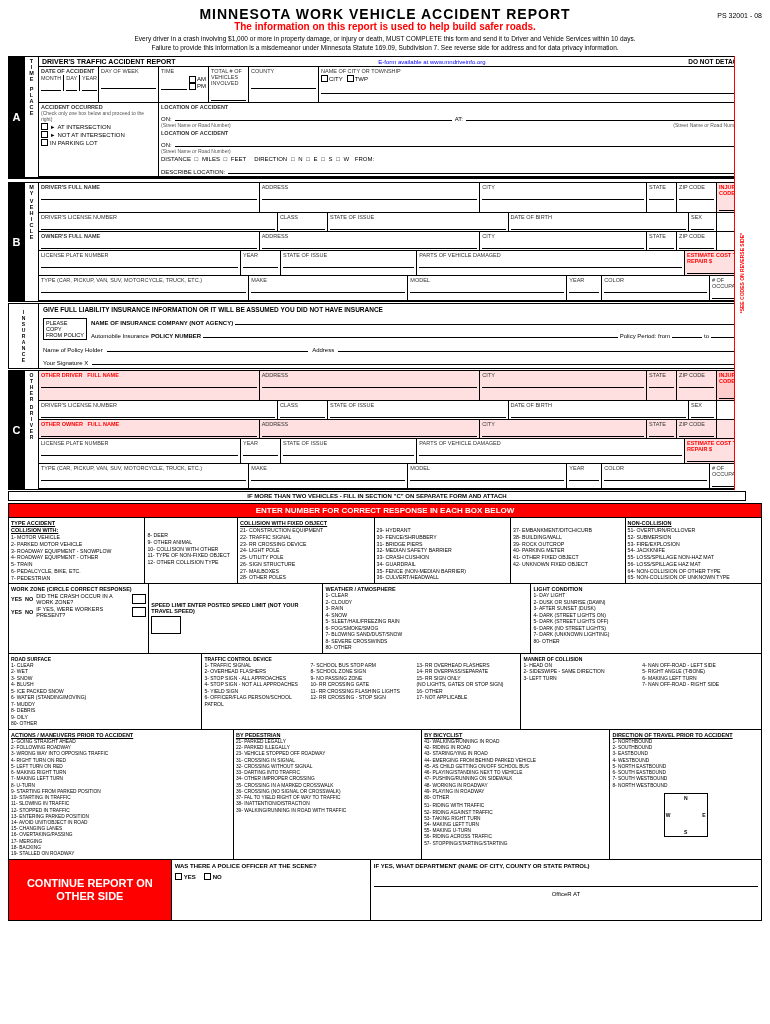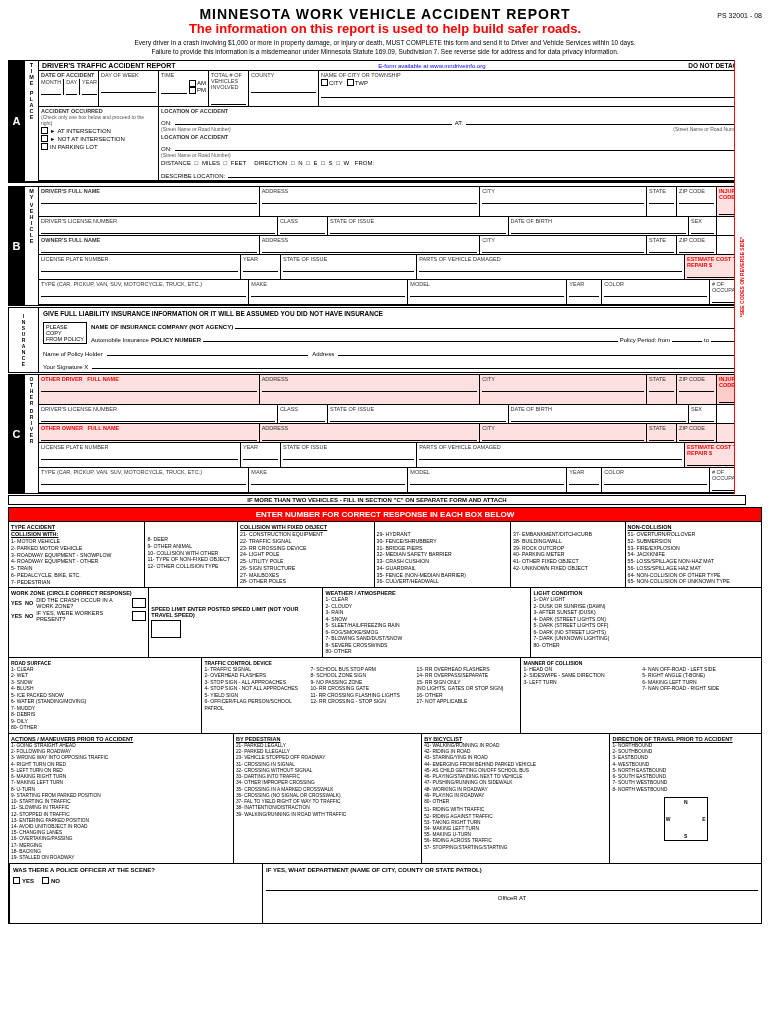--- a/index.html
+++ b/index.html
@@ -24,21 +24,21 @@
       margin-bottom: 2px;
     }
     .ps-number {
       text-align: right;
       font-size: 7px;
       margin-top: -12px;
       margin-bottom: 2px;
     }
     .info-line {
       text-align: center;
-      font-size: 13px;
+      font-size: 10px;
       color: red;
       font-weight: bold;
       margin-bottom: 2px;
     }
     .info-desc {
       text-align: center;
       font-size: 6.5px;
       margin-bottom: 4px;
       line-height: 1.4;
     }
@@ -1017,20 +1017,21 @@
         <div style="position:relative; width:44px; height:44px; border:1px solid #000; margin:4px auto 0;">
           <div style="position:absolute; top:1px; left:50%; transform:translateX(-50%); font-size:5px; font-weight:bold;">N</div>
           <div style="position:absolute; bottom:1px; left:50%; transform:translateX(-50%); font-size:5px; font-weight:bold;">S</div>
           <div style="position:absolute; left:1px; top:50%; transform:translateY(-50%); font-size:5px; font-weight:bold;">W</div>
           <div style="position:absolute; right:1px; top:50%; transform:translateY(-50%); font-size:5px; font-weight:bold;">E</div>
         </div>
       </div>
     </div>
 
     <div style="display:flex; border-top:1px solid #000; min-height:60px;">
+      <div class="continue-box" style="flex:0.8;">CONTINUE REPORT ON OTHER SIDE</div>
       <div style="flex:1; border-left:1px solid #000; padding:3px; font-size:6px;">
         <div class="bold">WAS THERE A POLICE OFFICER AT THE SCENE?</div>
         <div style="display:flex; gap:8px; margin-top:4px; align-items:center;">
           <div style="display:flex; align-items:center; gap:2px;">
             <span class="checkbox-inline"></span>
             <span class="bold">YES</span>
           </div>
           <div style="display:flex; align-items:center; gap:2px;">
             <span class="checkbox-inline"></span>
             <span class="bold">NO</span>

